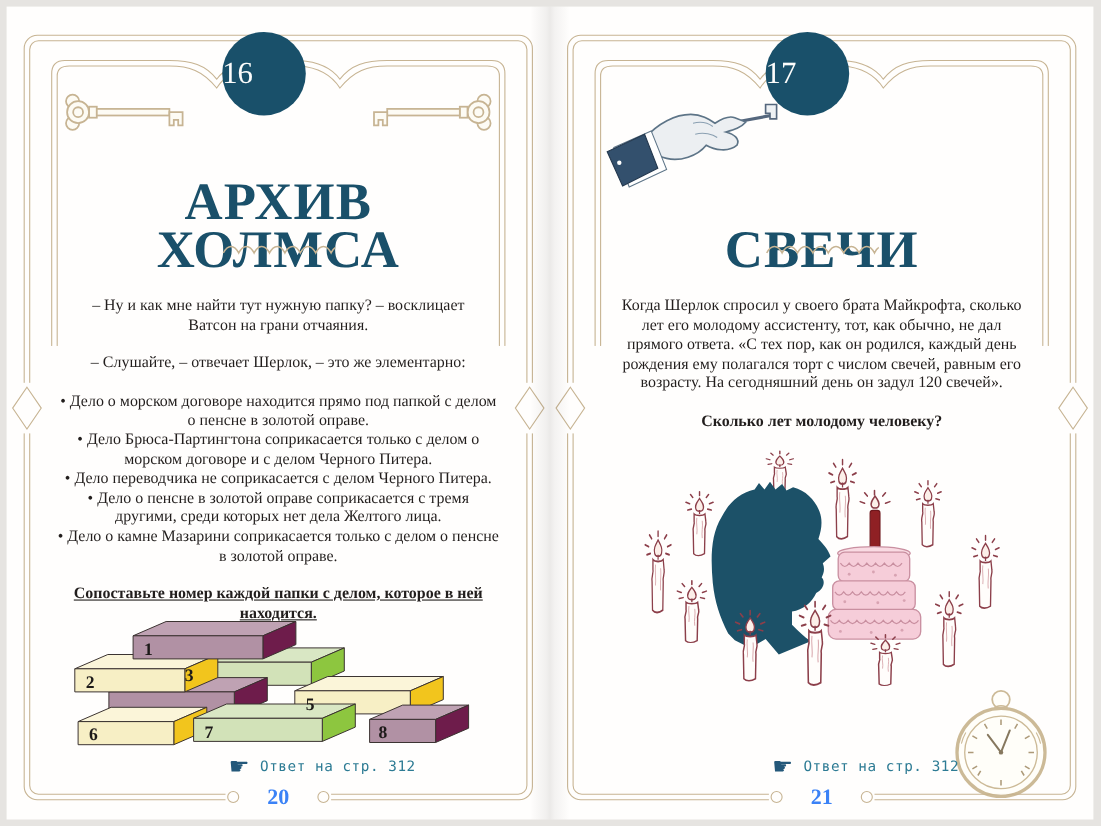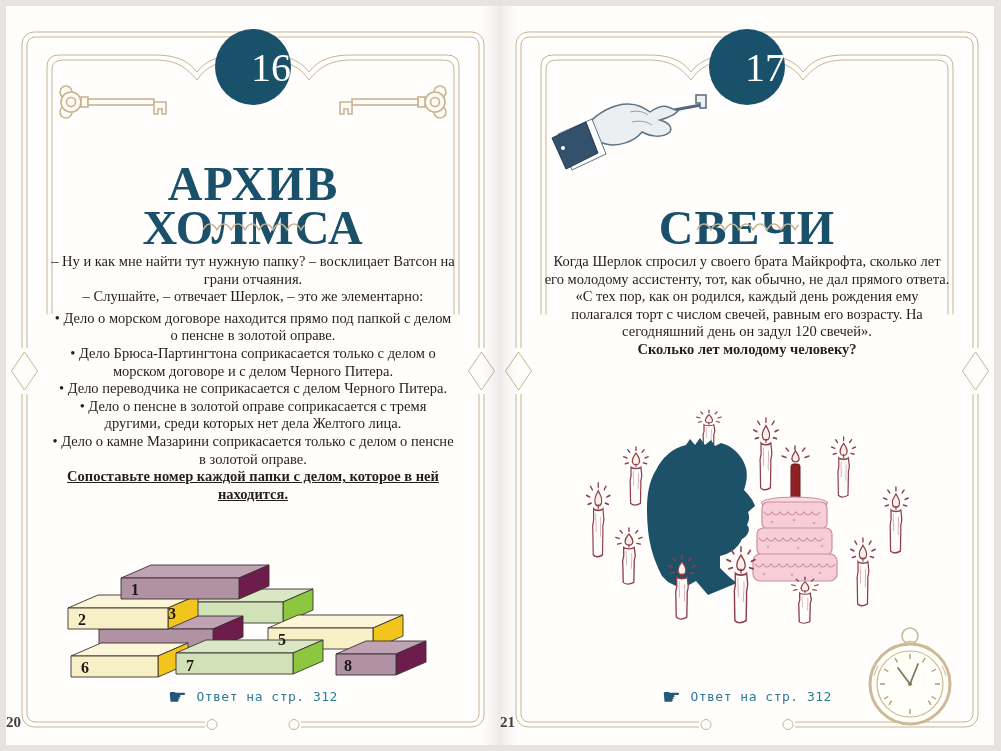--- a/index.html
+++ b/index.html
@@ -12,46 +12,46 @@
     position:absolute;top:6px;width:494px;height:739px;background:#fffefd;
   }
   #page-left{left:6px;}
   #page-right{left:500px;}
   .spine{
     position:absolute;left:482px;top:6px;width:36px;height:739px;pointer-events:none;
     background:linear-gradient(90deg,rgba(0,0,0,0) 0%,rgba(60,55,50,0.07) 40%,rgba(60,55,50,0.10) 50%,rgba(60,55,50,0.06) 62%,rgba(0,0,0,0) 100%);
   }
   .frame-svg{position:absolute;left:0;top:0;}
   .badge{
-    position:absolute;left:209px;top:23px;width:76px;height:76px;border-radius:50%;
-    background:#19506a;color:#fdfdfc;display:flex;align-items:center;justify-content:flex-end;
-    font-size:40px;font-weight:400;
+    position:absolute;left:196px;top:23px;width:76px;height:76px;border-radius:50%;
+    background:#19506a;color:#fdfdfc;display:flex;align-items:center;justify-content:flex-start;
+    font-size:28px;font-weight:400;
   }
   .title{
     position:absolute;top:124px;left:0;width:100%;text-align:center;
     color:#1a506a;font-weight:bold;font-size:48px;line-height:44px;letter-spacing:1px;
   }
   .squiggle{position:absolute;top:215px;left:50%;transform:translateX(-50%);}
   .bodytext{
     position:absolute;top:247px;left:44px;right:44px;text-align:center;
     font-size:14.5px;line-height:17.6px;color:#221e1d;
   }
-  .bodytext p{margin:0;}
+  .bodytext p{margin:17px;}
   .bullets{list-style:none;margin:4px 0 0 0;padding:0;}
   .bullets li::before{content:"•\00a0 ";}
   .prompt{font-weight:bold;margin-top:1px;text-decoration:underline;}
   .question{font-weight:bold;}
   .answer-row{
     position:absolute;top:679px;left:0;width:100%;text-align:center;
-    font-family:"DejaVu Sans Mono", monospace;font-size:13px;color:#2d7b94;letter-spacing:0.5px;
+    font-family:"DejaVu Sans Mono", monospace;font-size:13px;color:#2d7b94;letter-spacing:0.5px;padding-left:40px;
   }
   .manicule{font-family:"DejaVu Sans", sans-serif;font-size:21px;color:#24587a;vertical-align:-3px;margin-right:9px;}
   .pagenum{
-    position:absolute;top:708px;left:0;width:100%;text-align:left;
-    font-size:15px;font-weight:bold;color:#404040;
+    position:absolute;top:708px;left:0;width:100%;text-align:center;
+    font-size:20px;font-weight:bold;color:#3b82f6;
   }
   .illus{position:absolute;}
   svg{display:block;}
 </style>
 </head>
 <body>
 
 <section class="page" id="page-left">
 
   <svg class="frame-svg" width="494" height="739" viewBox="0 0 494 739">

